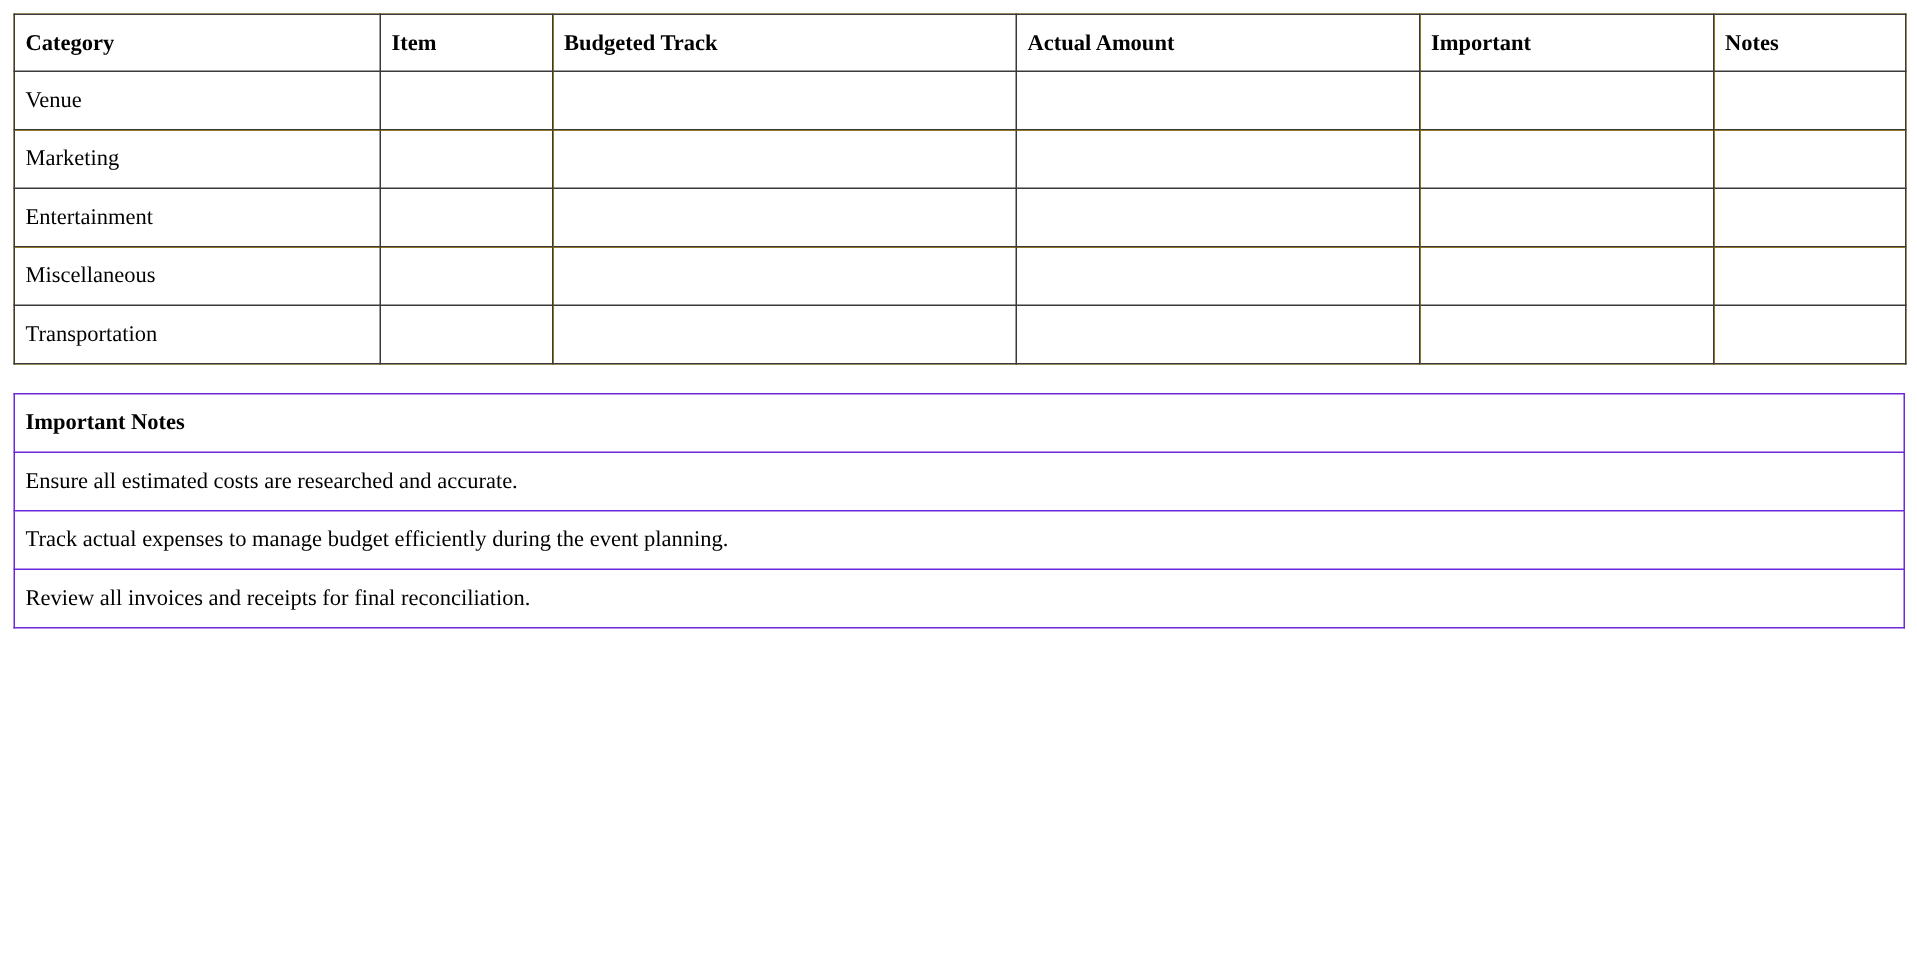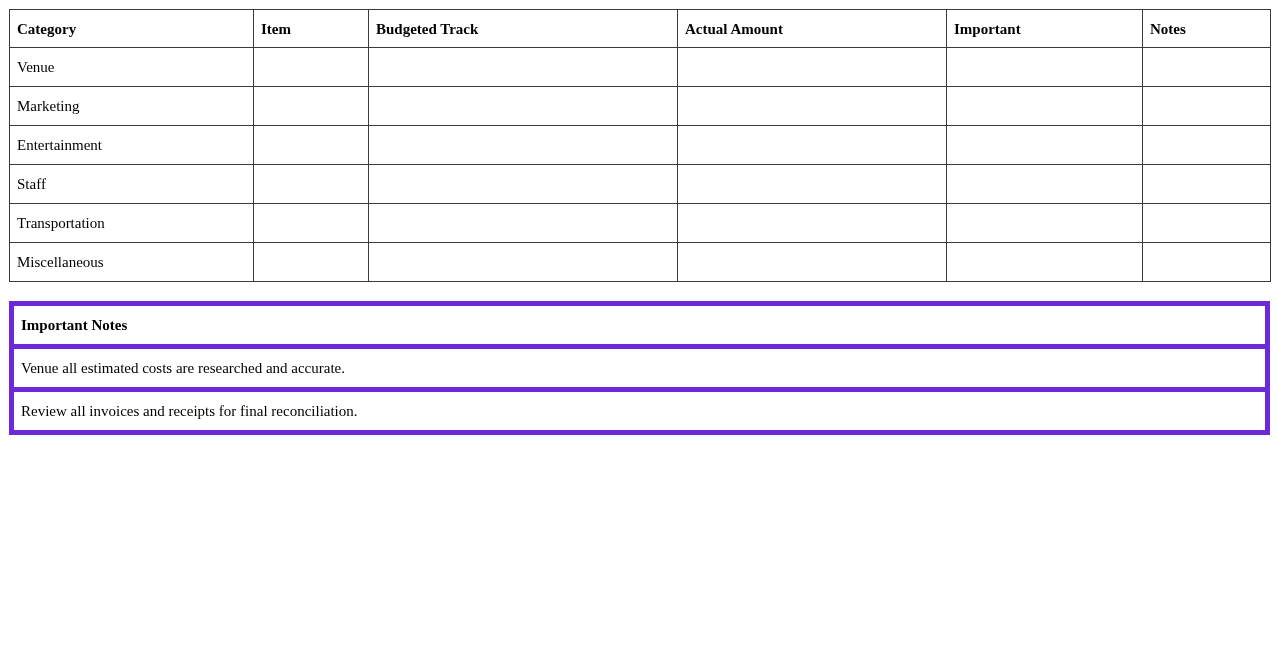--- a/index.html
+++ b/index.html
@@ -66,21 +66,21 @@
 
   
   table.notes {
     border-collapse: collapse;
     table-layout: fixed;
     width: 1261px;
     background: #ffffff;
   }
   table.notes th,
   table.notes td {
-    border: 5px solid #6d28d9;
+    border: 1px solid #6d28d9;
     padding: 0 7px;
     text-align: left;
     vertical-align: middle;
     font-size: 15px;
     line-height: 1.2;
     height: 38px;
     background: #ffffff;
     white-space: nowrap;
     overflow: hidden;
   }
@@ -134,57 +134,52 @@
       </tr>
       <tr>
         <td>Entertainment</td>
         <td></td>
         <td></td>
         <td></td>
         <td></td>
         <td></td>
       </tr>
       <tr>
-        <td>Staff</td>
+        <td>Miscellaneous</td>
         <td></td>
         <td></td>
         <td></td>
         <td></td>
         <td></td>
       </tr>
       <tr>
         <td>Transportation</td>
-        <td></td>
-        <td></td>
-        <td></td>
-        <td></td>
-        <td></td>
-      </tr>
-      <tr>
-        <td>Miscellaneous</td>
         <td></td>
         <td></td>
         <td></td>
         <td></td>
         <td></td>
       </tr>
     </tbody>
   </table>
 
   <div class="tables-gap"></div>
 
   <table class="notes">
     <thead>
       <tr>
         <th>Important Notes</th>
       </tr>
     </thead>
     <tbody>
       <tr>
-        <td>Venue all estimated costs are researched and accurate.</td>
+        <td>Ensure all estimated costs are researched and accurate.</td>
+      </tr>
+      <tr>
+        <td>Track actual expenses to manage budget efficiently during the event planning.</td>
       </tr>
       <tr>
         <td>Review all invoices and receipts for final reconciliation.</td>
       </tr>
     </tbody>
   </table>
 
 </div>
 
 </body></html>

